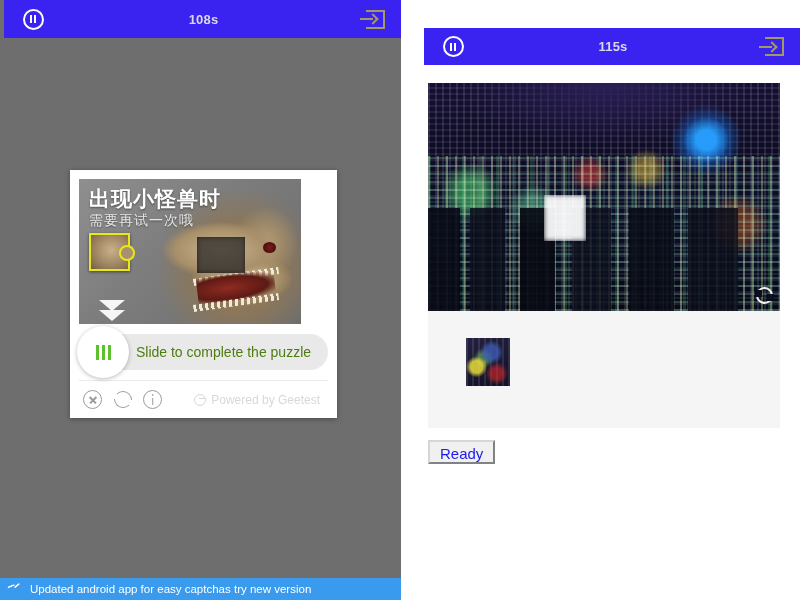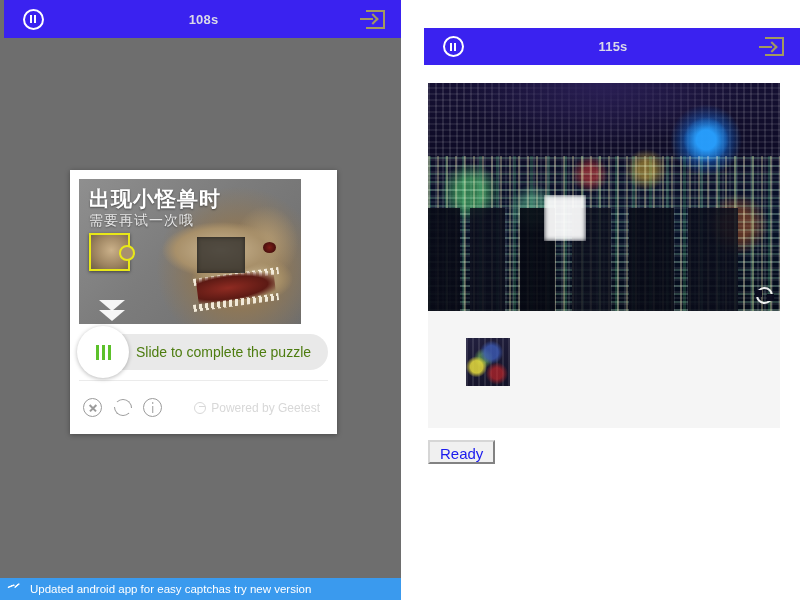--- a/index.html
+++ b/index.html
@@ -187,21 +187,21 @@
     width: 52px; height: 52px; border-radius: 50%;
     background: #ffffff;
     box-shadow: 0 1px 4px rgba(0,0,0,.28);
     display: flex; align-items: center; justify-content: center; gap: 3px;
     cursor: grab; z-index: 2;
   }
   .slider-handle i { display: block; width: 3px; height: 15px; background: #5cc12a; }
 
   .captcha-foot {
     border-top: 1px solid #ebebeb;
-    height: 54px; display: flex; align-items: center; padding: 16px 4px;
+    height: 38px; display: flex; align-items: center; padding: 16px 4px;
   }
   .foot-icons { display: flex; gap: 11px; align-items: center; }
   .ficon {
     width: 19px; height: 19px; border-radius: 50%;
     border: 1.5px solid #9b9b9b; position: relative; cursor: pointer;
   }
   .ficon.close::before, .ficon.close::after {
     content: ""; position: absolute; left: 50%; top: 50%;
     width: 9px; height: 1.5px; background: #9b9b9b;
   }

